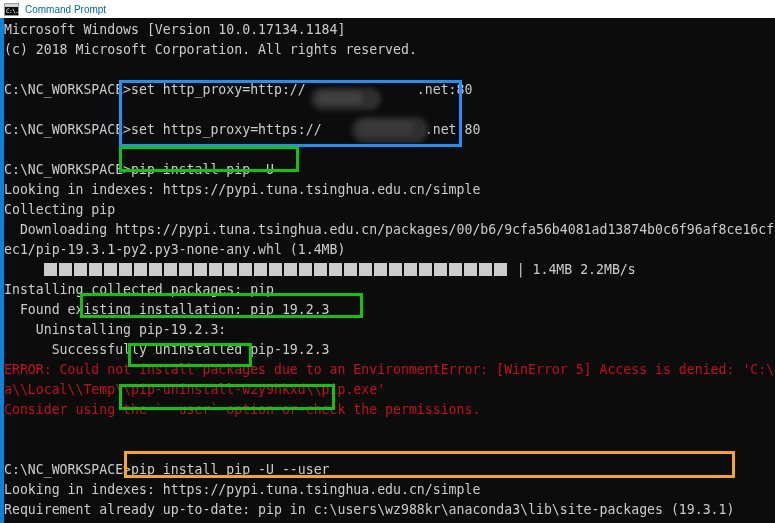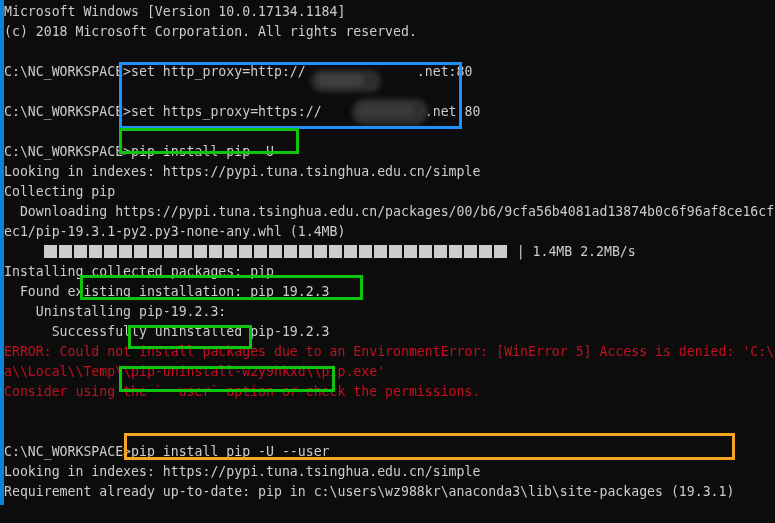--- a/index.html
+++ b/index.html
@@ -62,21 +62,21 @@
     font-family: "Liberation Sans", sans-serif;
     font-size: 10px;
     color: #0369a1;
     white-space: nowrap;
   }
 
   
   #console {
     position: absolute;
     left: 0;
-    top: 0;
+    top: 18px;
     width: 775px;
     height: 505px;
     background: #0c0c0c;
     overflow: hidden;
   }
   
   #left-edge {
     position: absolute;
     left: 0; top: 0;
     width: 4px;

